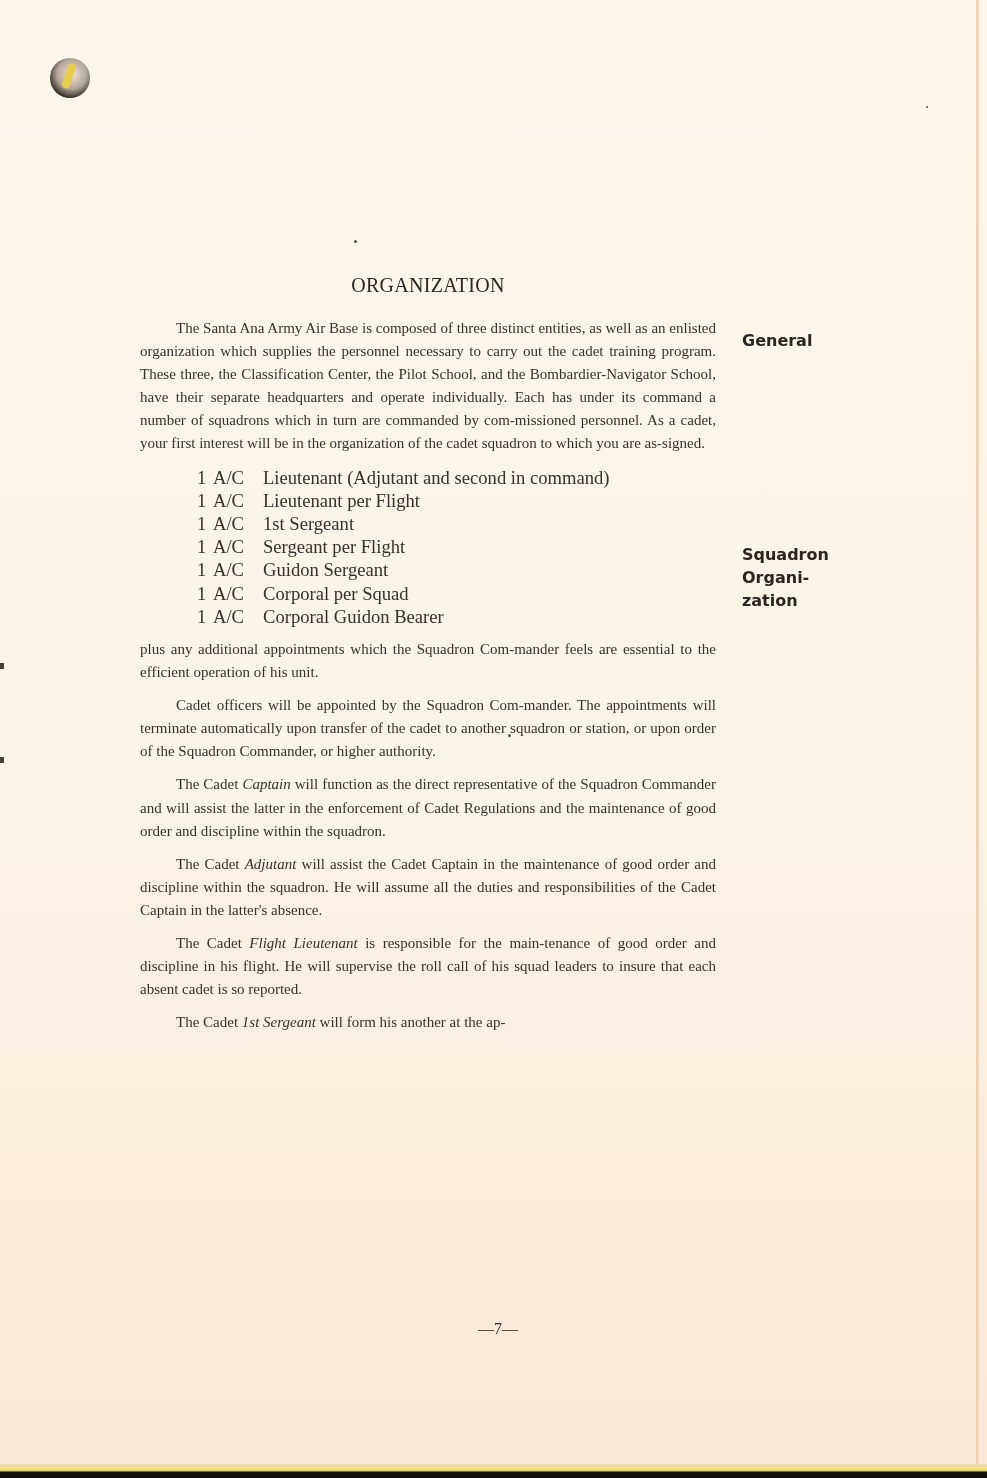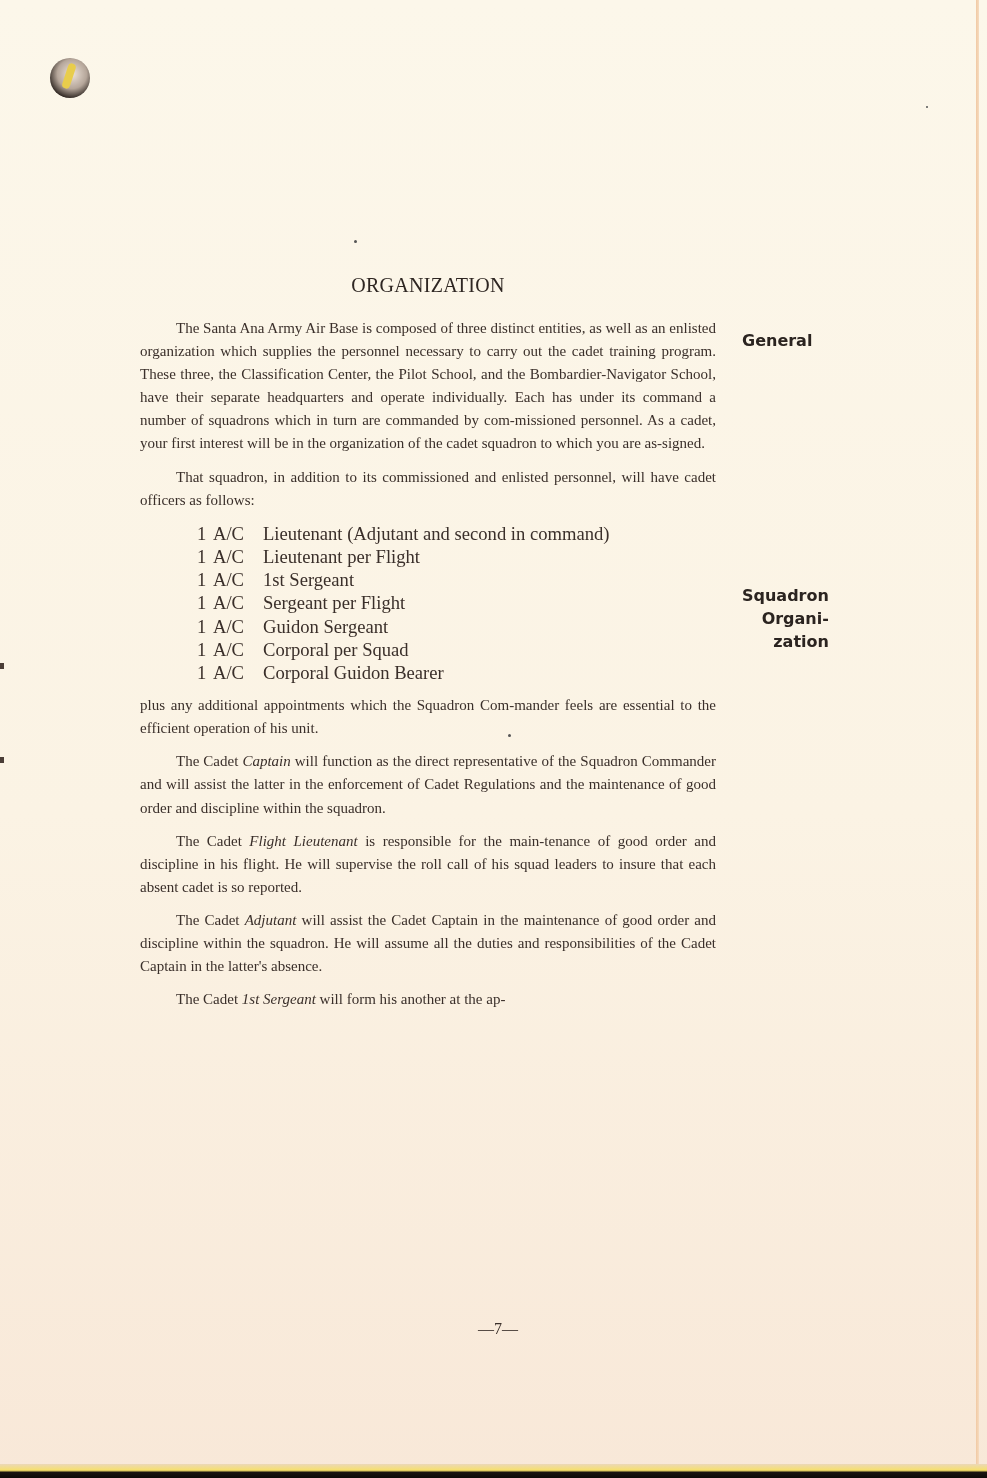--- a/index.html
+++ b/index.html
@@ -38,21 +38,21 @@
   p.noindent { text-indent: 0; }
   .list { margin: 0 0 10px 57px; padding: 0; list-style: none; }
   .list li { font-size: 18.6px; line-height: 23.2px; white-space: nowrap; }
   .list .num { display: inline-block; width: 16px; }
   .list .ac { display: inline-block; width: 50px; }
   i { font-style: italic; }
 
   .margin-note {
     position: absolute; left: 742px;
     font-family: "DejaVu Sans", "Liberation Sans", sans-serif; font-weight: bold;
-    font-size: 16px; line-height: 23px; color: #2b2420; text-align: right;
+    font-size: 16px; line-height: 23px; color: #2b2420;
   }
   .page-number {
     position: absolute; left: 0; width: 987px; top: 1320px; text-align: left;
     font-size: 16px; color: #3a2f2a;
   }
   .page-number span { position: absolute; left: 478px; }
 </style>
 </head>
 <body>
 
@@ -61,48 +61,48 @@
 <div class="speck" style="left:508px;top:734px;"></div>
 <div class="speck" style="left:926px;top:106px;width:2px;height:2px;"></div>
 <div class="left-mark" style="top:663px;"></div>
 <div class="left-mark" style="top:757px;"></div>
 <div class="page-edge-right"></div>
 <div class="page-edge-bottom"></div>
 
 <div class="margin-note" style="top:329px;">
   <span>General</span>
 </div>
-<div class="margin-note" style="top:584px;">
+<div class="margin-note" style="top:543px;">
   <div>Squadron</div>
   <div>Organi-</div>
   <div>zation</div>
 </div>
 
 <div class="content">
   <h1 class="title">ORGANIZATION</h1>
 
   <p>The Santa Ana Army Air Base is composed of three distinct entities, as well as an enlisted organization which supplies the personnel necessary to carry out the cadet training program. These three, the Classification Center, the Pilot School, and the Bombardier-Navigator School, have their separate headquarters and operate individually. Each has under its command a number of squadrons which in turn are commanded by com-missioned personnel. As a cadet, your first interest will be in the organization of the cadet squadron to which you are as-signed.</p>
-  <p>That squadron, in addition to its commissioned and enlisted personnel, will have cadet officers as follows:</p>
 
   <ul class="list">
     <li><span class="num">1</span><span class="ac">A/C</span><span>Lieutenant (Adjutant and second in command)</span></li>
     <li><span class="num">1</span><span class="ac">A/C</span><span>Lieutenant per Flight</span></li>
     <li><span class="num">1</span><span class="ac">A/C</span><span>1st Sergeant</span></li>
     <li><span class="num">1</span><span class="ac">A/C</span><span>Sergeant per Flight</span></li>
     <li><span class="num">1</span><span class="ac">A/C</span><span>Guidon Sergeant</span></li>
     <li><span class="num">1</span><span class="ac">A/C</span><span>Corporal per Squad</span></li>
     <li><span class="num">1</span><span class="ac">A/C</span><span>Corporal Guidon Bearer</span></li>
   </ul>
 
   <p class="noindent">plus any additional appointments which the Squadron Com-mander feels are essential to the efficient operation of his unit.</p>
+  <p>Cadet officers will be appointed by the Squadron Com-mander. The appointments will terminate automatically upon transfer of the cadet to another squadron or station, or upon order of the Squadron Commander, or higher authority.</p>
 
   <p><span>The Cadet </span><i>Captain</i><span> will function as the direct representative of the Squadron Commander and will assist the latter in the enforcement of Cadet Regulations and the maintenance of good order and discipline within the squadron.</span></p>
 
+  <p><span>The Cadet </span><i>Adjutant</i><span> will assist the Cadet Captain in the maintenance of good order and discipline within the squadron. He will assume all the duties and responsibilities of the Cadet Captain in the latter's absence.</span></p>
+
   <p><span>The Cadet </span><i>Flight Lieutenant</i><span> is responsible for the main-tenance of good order and discipline in his flight. He will supervise the roll call of his squad leaders to insure that each absent cadet is so reported.</span></p>
-
-  <p><span>The Cadet </span><i>Adjutant</i><span> will assist the Cadet Captain in the maintenance of good order and discipline within the squadron. He will assume all the duties and responsibilities of the Cadet Captain in the latter's absence.</span></p>
 
   <p><span>The Cadet </span><i>1st Sergeant</i><span> will form his another at the ap-</span></p>
 </div>
 
 <div class="page-number">
   <span>—7—</span>
 </div>
 
 </body></html>

